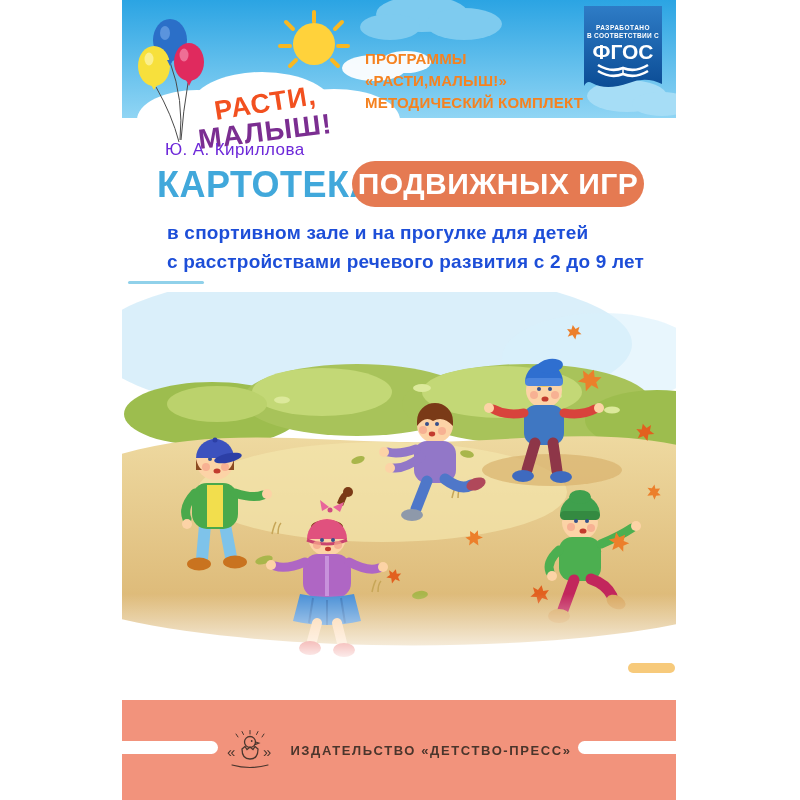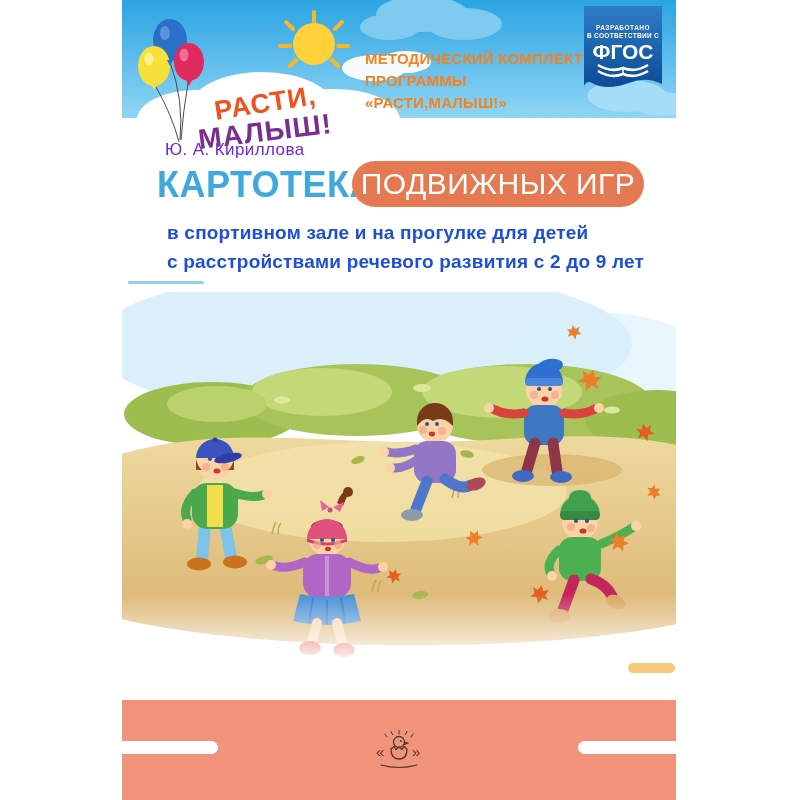--- a/index.html
+++ b/index.html
@@ -22,21 +22,21 @@
 
   
   .author{position:absolute;left:43px;top:140px;font-size:17px;color:#6d28d9;letter-spacing:.4px;}
   .title-word{
     position:absolute;left:35px;top:164px;font-size:36px;font-weight:800;
     color:#41A8DB;letter-spacing:.5px;
   }
   .title-pill{
     position:absolute;left:230px;top:161px;width:292px;height:46px;border-radius:23px;
     background:#E57A52;color:#fff;display:flex;align-items:center;justify-content:center;
-    font-size:30px;font-weight:400;letter-spacing:.5px;
+    font-size:30px;font-weight:700;letter-spacing:.5px;
   }
   .subtitle{
     position:absolute;left:45px;top:218px;font-size:19px;font-weight:700;
     color:#1d4ed8;line-height:29px;letter-spacing:.2px;
   }
   .deco-line{position:absolute;left:6px;top:281px;width:76px;height:3px;background:#90D1EA;border-radius:2px;}
 
   
   .scene-svg{position:absolute;left:0;top:292px;width:554px;height:372px;}
   .deco-bar-yellow{position:absolute;left:506px;top:663px;width:47px;height:10px;background:#F7CA7B;border-radius:5px;}
@@ -112,22 +112,22 @@
       <ellipse cx="27" cy="59" rx="4.5" ry="6.5" fill="#FBEF8E"></ellipse>
       <ellipse cx="67" cy="62" rx="15" ry="19" fill="#E02A5E"></ellipse>
       <ellipse cx="62" cy="55" rx="4.5" ry="6.5" fill="#EF6E95"></ellipse>
       <path d="M45,60 L51,60 L48,66 Z" fill="#2B6FC8"></path>
       <path d="M29,85 L35,85 L32,90 Z" fill="#F7E03C"></path>
       <path d="M64,80 L70,80 L67,86 Z" fill="#E02A5E"></path>
     </g>
   </svg>
 
   <div class="series-note">
+    <div>ПРОГРАММЫ «РАСТИ,МАЛЫШ!»</div>
     <div>МЕТОДИЧЕСКИЙ КОМПЛЕКТ</div>
-    <div>ПРОГРАММЫ «РАСТИ,МАЛЫШ!»</div>
   </div>
 
   <div class="logo-word logo-word1">РАСТИ,</div>
   <div class="logo-word logo-word2">МАЛЫШ!</div>
 
   <svg class="badge-svg" viewBox="0 0 78 92">
     <defs>
       <linearGradient id="badgeGrad" x1="0" y1="0" x2="0" y2="1">
         <stop offset="0" stop-color="#2E7CC6"></stop>
           <stop offset="1" stop-color="#0B4C95"></stop>
@@ -343,16 +343,17 @@
         <text x="37" y="29" font-size="15" fill="#4A362E">»</text>
         <g stroke="#4A362E" fill="none" stroke-width="1.3" stroke-linecap="round">
           <circle cx="24" cy="14" r="5.5"></circle>
           <path d="M29.5,14 l3.2,1 l-3.2,1.4"></path>
           <path d="M16,21 L19,18.5 L21,21.5 L24,19 L27,21.5 L29,18.5 L32,21 Q32,31 24,31 Q16,31 16,21 Z"></path>
           <path d="M10,6 l2,3 M24,2.5 v3.5 M38,6 l-2,3 M16,3.5 l1.5,3 M32,3.5 l-1.5,3" stroke-width="1"></path>
           <path d="M6,37 Q24,42 42,37" stroke-width="1.2"></path>
         </g>
         <circle cx="25.7" cy="13" r="0.9" fill="#4A362E"></circle>
       </svg>
+      <div class="publisher-text">ИЗДАТЕЛЬСТВО «ДЕТСТВО-ПРЕСС»</div>
     </div>
   </div>
 
 </div>
 
 </body></html>

